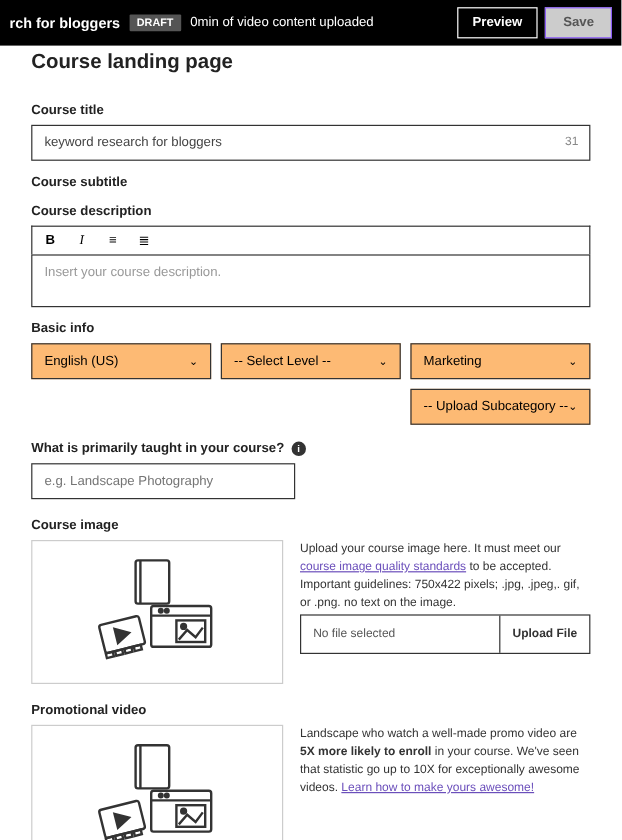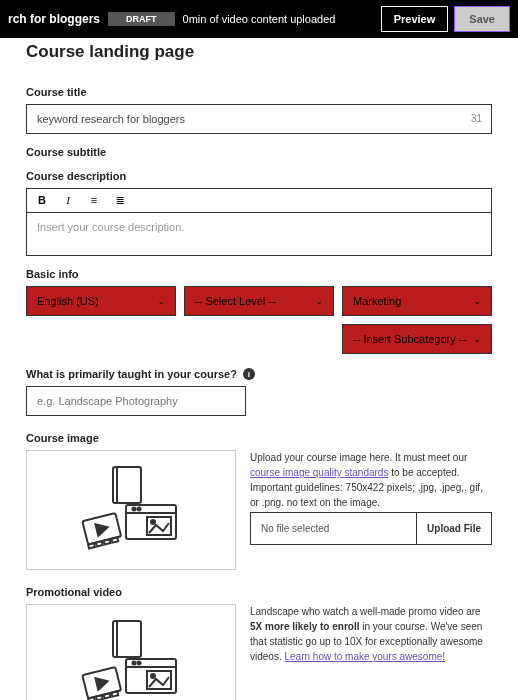--- a/index.html
+++ b/index.html
@@ -1,34 +1,34 @@
 <!DOCTYPE html>
 <html><head>
 <meta charset="utf-8">
 <style>
 *{box-sizing:border-box;margin:0;padding:0;font-family:Arial,sans-serif}
 body{background:#fff;width:518px;overflow:hidden}
 .top{background:#000;color:#fff;height:38px;display:flex;align-items:center;padding:0 8px;font-size:11px}
 .top-title{font-weight:bold;font-size:12px}
-.draft{background:#555;padding:2px 18px;margin:0 8px;font-size:9px;font-weight:bold;border-radius:1px}
+.draft{background:#555;padding:2px 6px;margin:0 8px;font-size:9px;font-weight:bold;border-radius:1px}
 .top-info{flex:1}
 .btn-prev{background:#000;border:1px solid #fff;color:#fff;padding:6px 12px;font-size:11px;font-weight:bold;margin-right:6px;cursor:pointer}
 .btn-save{background:#ccc;border:1px solid #8b5cf6;color:#555;padding:6px 14px;font-size:11px;font-weight:bold;cursor:pointer}
 .page{padding:0 26px 20px 26px}
 .page-title{font-size:17px;font-weight:bold;margin:4px 0 24px 0;color:#222}
 .label{font-size:11px;font-weight:bold;margin:12px 0 6px 0;color:#222}
 .field{position:relative}
 .input{width:100%;border:1px solid #333;padding:8px 36px 8px 10px;font-size:11px;color:#444}
 .input::placeholder{color:#999}
 .counter{position:absolute;right:10px;top:9px;font-size:10px;color:#888}
 .toolbar{border:1px solid #333;border-bottom:none;padding:5px 8px;display:flex;gap:12px}
 .tbtn{font-size:11px;cursor:pointer;width:14px;text-align:center}
 .desc{width:100%;border:1px solid #333;padding:8px 10px;font-size:11px;color:#999;height:44px}
 .row{display:flex;gap:8px;margin-top:6px}
-.sel{flex:1;border:1px solid #333;padding:8px 10px;font-size:11px;background:#b91c1c;position:relative;display:flex;justify-content:space-between;align-items:center;cursor:pointer}
+.sel{flex:1;border:1px solid #333;padding:8px 10px;font-size:11px;background:#fdba74;position:relative;display:flex;justify-content:space-between;align-items:center;cursor:pointer}
 .chev{font-size:9px}
 .row2{display:flex;justify-content:flex-end;margin-top:8px}
 .row2 .sel{flex:0 0 150px}
 .qrow{display:flex;align-items:center;gap:6px;margin:14px 0 6px 0}
 .qicon{width:12px;height:12px;border-radius:50%;background:#333;color:#fff;font-size:8px;display:flex;align-items:center;justify-content:center;font-weight:bold}
 .taught{width:220px;border:1px solid #333;padding:8px 10px;font-size:11px}
 .media-row{display:flex;gap:14px;margin-top:6px}
 .thumb{width:210px;height:120px;border:1px solid #ccc;display:flex;align-items:center;justify-content:center;position:relative}
 .media-right{flex:1;font-size:10px;line-height:1.5;color:#333}
 .link{color:#6b4fbb;text-decoration:underline;cursor:pointer}
@@ -77,21 +77,21 @@
         <span>-- Select Level --</span>
         <span class="chev">⌄</span>
       </div>
     <div class="sel">
         <span>Marketing</span>
         <span class="chev">⌄</span>
       </div>
   </div>
   <div class="row2">
     <div class="sel">
-        <span>-- Insert Subcategory --</span>
+        <span>-- Upload Subcategory --</span>
         <span class="chev">⌄</span>
       </div>
   </div>
 
   <div class="qrow">
     <div class="label" style="margin:0">What is primarily taught in your course?</div>
     <div class="qicon">i</div>
   </div>
   <input class="taught" placeholder="e.g. Landscape Photography" style="">
 

